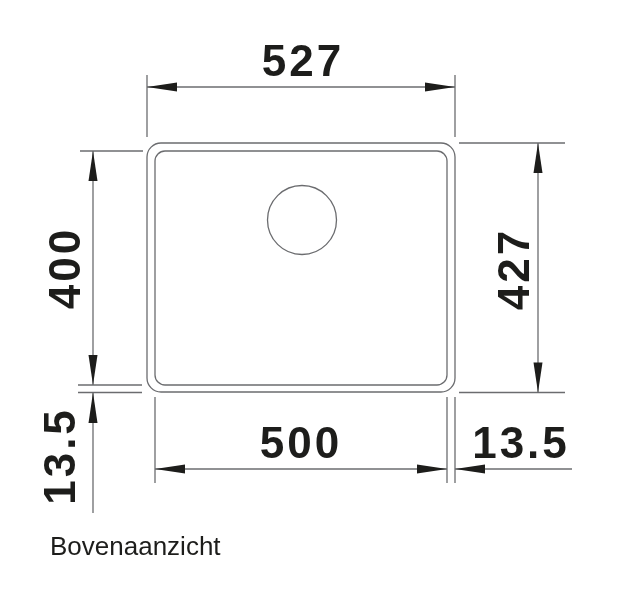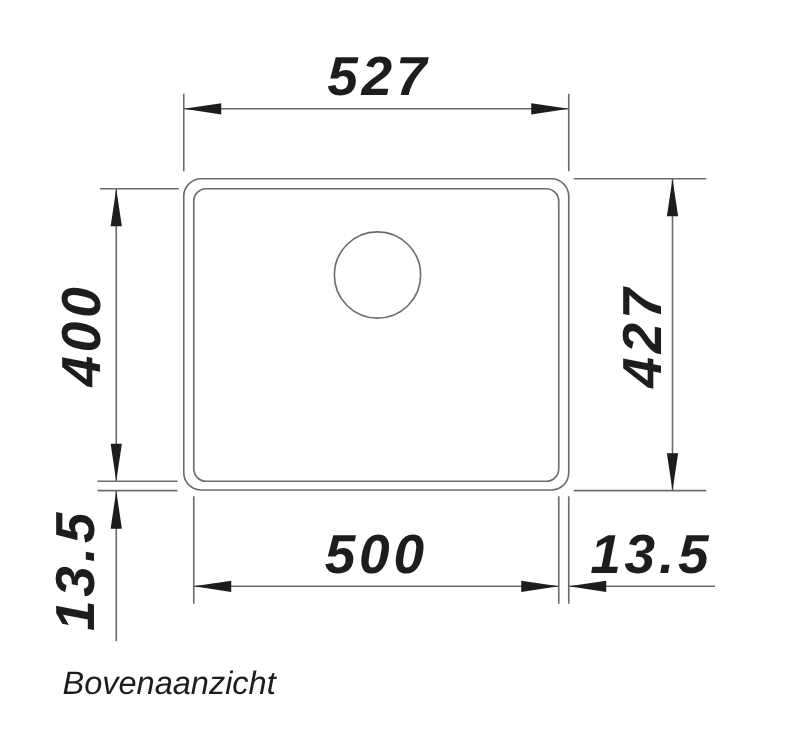--- a/index.html
+++ b/index.html
@@ -7,21 +7,20 @@
     --ink:#1d1d1b;
     --background:#ffffff;
   }
   html,body{margin:0;padding:0;background:var(--background);}
   .stage{
     position:relative;
     width:637px;height:600px;
     background:var(--background);
     font-family:"Liberation Sans", sans-serif;
     overflow:hidden;
-    font-style:italic;
   }
   svg{display:block;}
   .outline{fill:none;stroke:var(--line);stroke-width:1.3;}
   .dimline{stroke:var(--line);stroke-width:1.3;fill:none;}
   .arrow{fill:var(--ink);stroke:none;}
   .dimtext{
     font-family:"Liberation Sans", sans-serif;
     font-weight:bold;
     font-size:44px;
     letter-spacing:3px;

